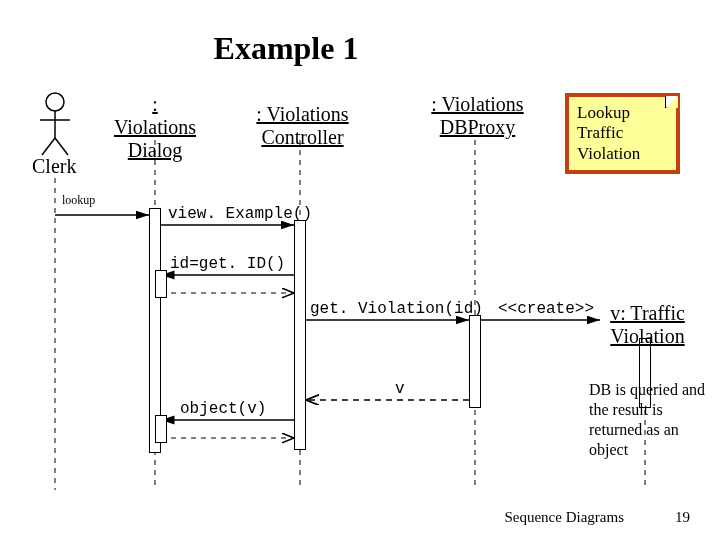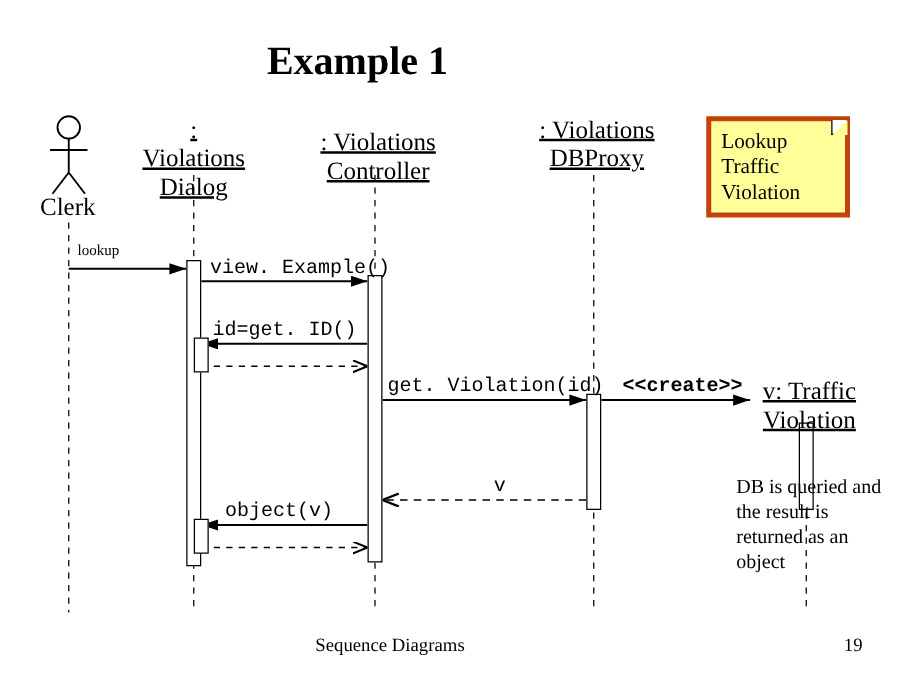--- a/index.html
+++ b/index.html
@@ -71,21 +71,21 @@
     position: absolute;
     font-size: 16px;
     line-height: 1.25;
     margin-left: 24px;
   }
   .footer-left {
     position: absolute;
     bottom: 14px;
     left: 0;
     width: 624px;
-    text-align: center;
+    text-align: right;
     font-size: 15px;
   }
   .footer-right {
     position: absolute;
     bottom: 14px;
     right: 30px;
     font-size: 15px;
   }
   .activation {
     position: absolute;
@@ -154,21 +154,21 @@
 
 <div class="participant-label" style="left:110px; top:93px; width:90px;">: Violations Dialog</div>
 <div class="participant-label" style="left:255px; top:103px; width:95px;">: Violations Controller</div>
 <div class="participant-label" style="left:430px; top:93px; width:95px;">: Violations DBProxy</div>
 <div class="participant-label" style="left:605px; top:302px; width:85px;">v: Traffic Violation</div>
 
 <div class="msg-label-serif" style="left:62px; top:193px;">lookup</div>
 <div class="msg-label" style="left:168px; top:205px;">view. Example()</div>
 <div class="msg-label" style="left:170px; top:255px;">id=get. ID()</div>
 <div class="msg-label" style="left:310px; top:300px;">get. Violation(id)</div>
-<div class="msg-label" style="left:498px; top:300px;font-weight:bold;">&lt;&lt;create&gt;&gt;</div>
+<div class="msg-label" style="left:498px; top:300px;">&lt;&lt;create&gt;&gt;</div>
 <div class="msg-label" style="left:395px; top:380px;">v</div>
 <div class="msg-label" style="left:180px; top:400px;">object(v)</div>
 
 <div class="note" style="left:565px; top:93px; width:115px;">
   <div class="fold"></div>
   <span>Lookup Traffic Violation</span>
 </div>
 
 <div class="annotation" style="left:565px; top:380px; width:130px;">
   <span>DB is queried and the result is returned as an object</span>

